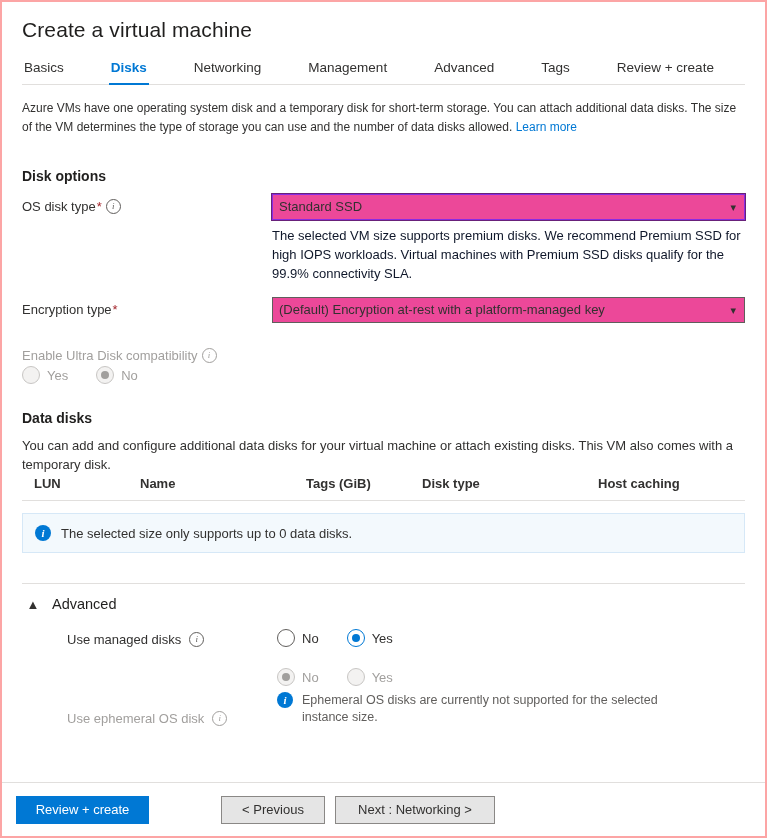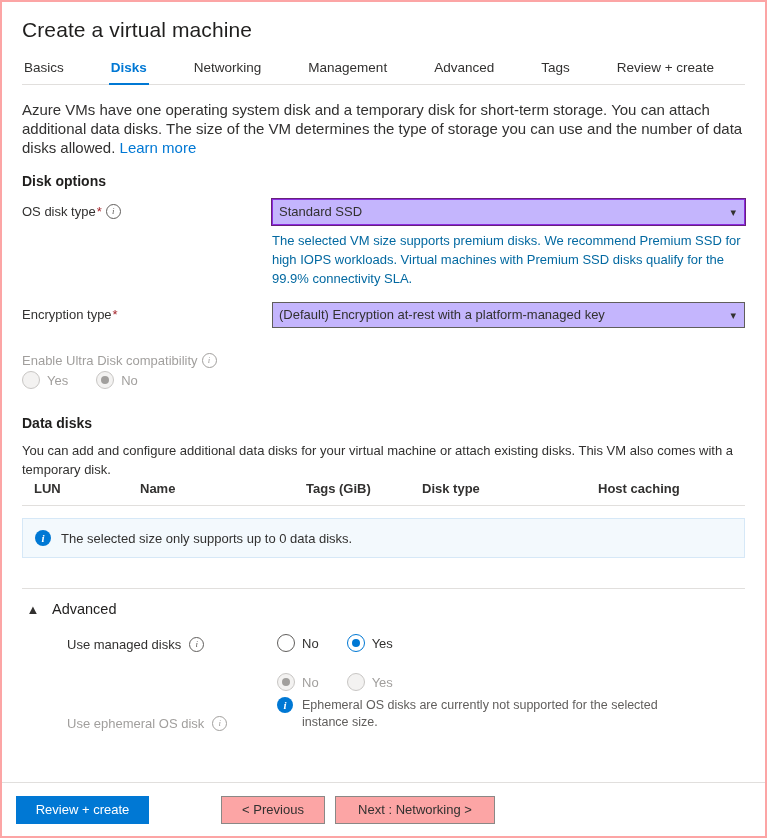--- a/index.html
+++ b/index.html
@@ -60,24 +60,24 @@
     position: absolute;
     left: 8px;
     right: 8px;
     bottom: -1px;
     height: 2px;
     background: #0078d4;
   }
   .tab:first-child.active::after { left: 0; }
   
   .intro {
-    font-size: 15px;
+    font-size: 12px;
     line-height: 19px;
     color: #323130;
-    margin-bottom: 16px;
+    margin-bottom: 31px;
     max-width: 730px;
   }
   .link {
     color: #0078d4;
     text-decoration: none;
     cursor: pointer;
   }
   .section-heading {
     font-size: 14px;
     font-weight: bold;
@@ -127,21 +127,21 @@
   }
   .info-icon.dim { border-color: #a19f9d; color: #a19f9d; }
   
   .select {
     position: relative;
     width: 100%;
     max-width: 478px;
     height: 26px;
     box-sizing: border-box;
     border: 1px solid #605e5c;
-    background: #c4b5fd;
+    background: #ec4899;
     font-size: 13px;
     color: #323130;
     line-height: 24px;
     padding: 0 30px 0 6px;
     cursor: pointer;
     white-space: nowrap;
     overflow: hidden;
     text-overflow: ellipsis;
   }
   .select.focused {
@@ -153,21 +153,21 @@
     right: 8px;
     top: 0;
     height: 24px;
     line-height: 24px;
     font-size: 11px;
     color: #323130;
   }
   .helper-text {
     font-size: 13px;
     line-height: 19px;
-    color: #0369a1;
+    color: #0f172a;
     margin: 6px 0 0 0;
     max-width: 478px;
   }
   
   .radio-group {
     display: flex;
     align-items: center;
     gap: 28px;
     padding-top: 3px;
   }
@@ -331,21 +331,21 @@
     color: #ffffff;
     border: none;
     height: 28px;
     padding: 0 14px;
     font-size: 13px;
     font-family: "Liberation Sans", sans-serif;
     cursor: pointer;
     min-width: 133px;
   }
   .btn-secondary {
-    background: #fca5a5;
+    background: #e5e5e5;
     color: #323130;
     border: 1px solid #8a8886;
     height: 28px;
     padding: 0 14px;
     font-size: 13px;
     font-family: "Liberation Sans", sans-serif;
     cursor: pointer;
     min-width: 104px;
   }
   .spacer-sm { width: 52px; }

